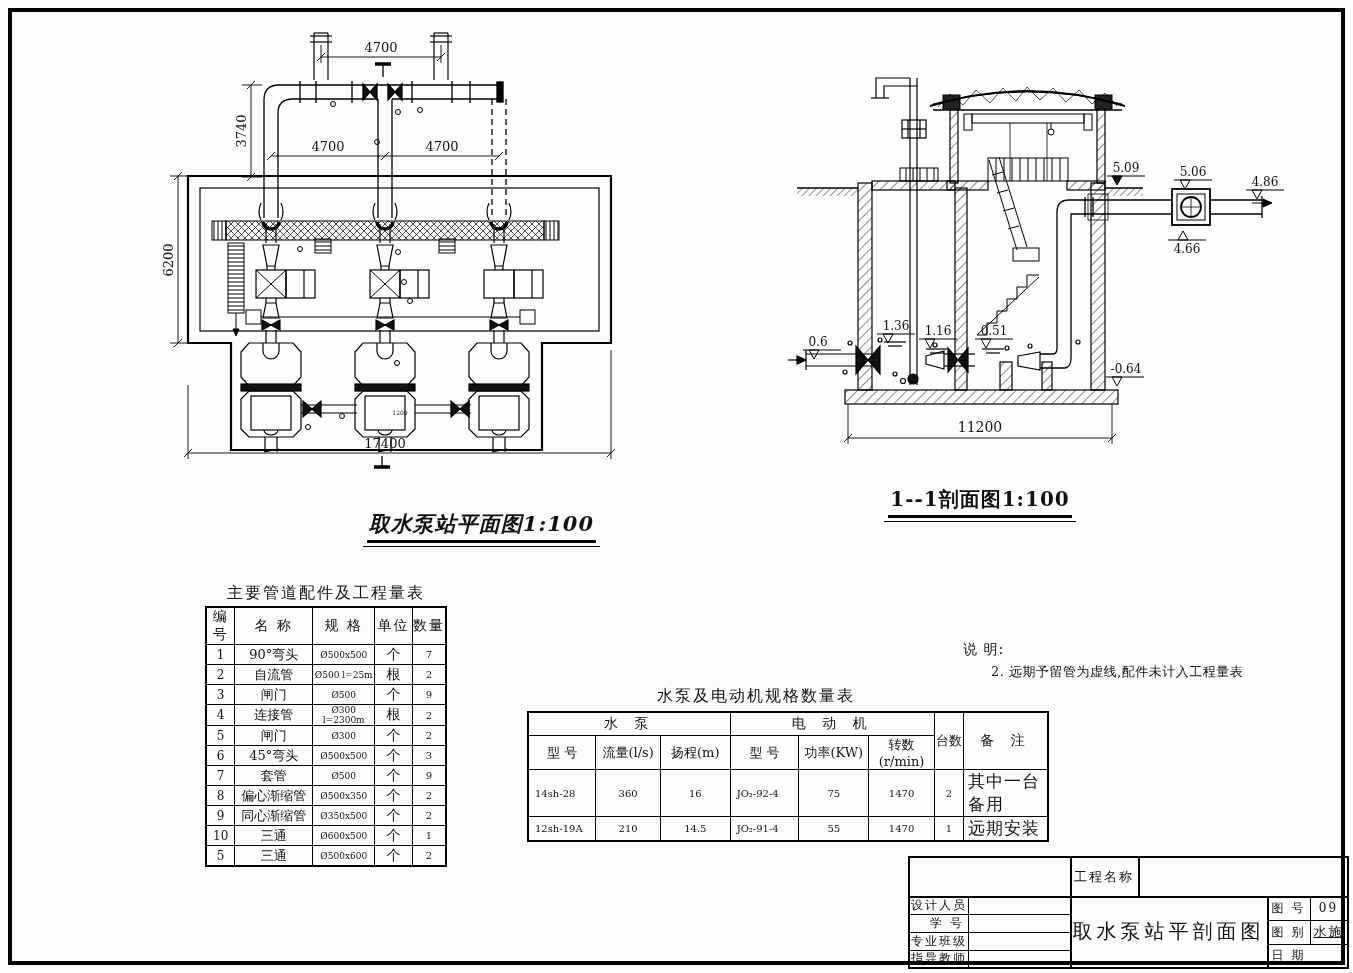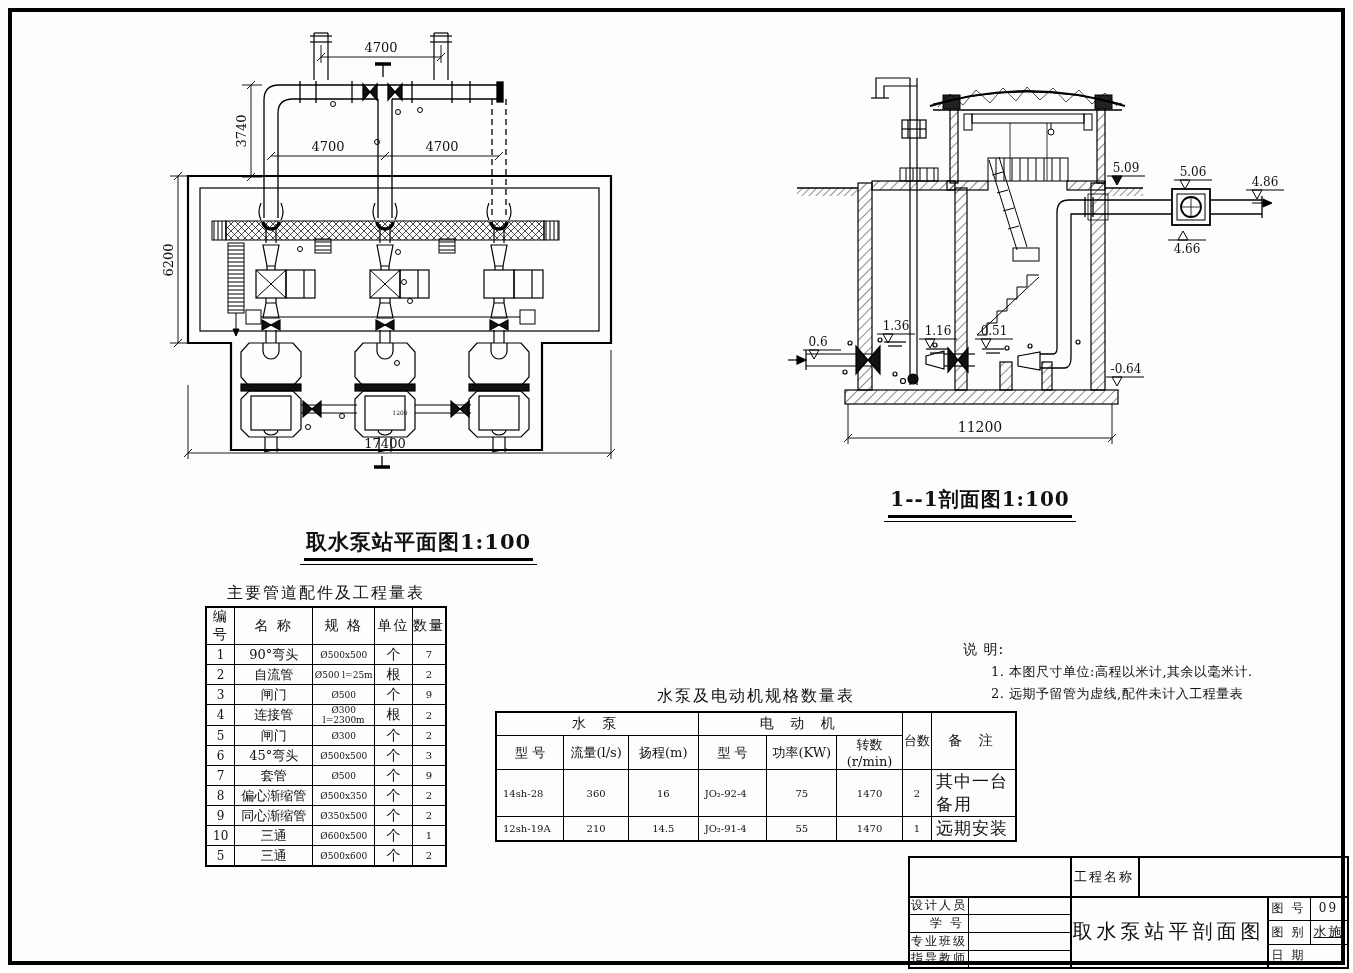--- a/index.html
+++ b/index.html
@@ -22,21 +22,21 @@
   .ftab th,.ftab td{border:1px solid #000;text-align:center;padding:0;}
   .ftab{border:2px solid #000;}
   .ftab th{height:23px;font-size:14px;font-weight:normal;letter-spacing:2px;}
   .ftab td{height:19px;}
   .ftab td.name{font-size:13px;}
   .ftab td.spec{font-size:9px;}
   .ftab td.unit{font-size:14px;}
   .ftab td.qty{font-size:10px;}
   .tbl-title{font-size:16px;letter-spacing:2px;text-align:center;}
   
-  .ptab{font-size:12px;border:2px solid #000;}
+  .ptab{font-size:12px;border:2px solid #000;margin-left:32px;}
   .ptab th,.ptab td{border:1px solid #000;text-align:center;padding:0;font-weight:normal;}
   .ptab .grp{height:22px;font-size:14px;letter-spacing:6px;}
   .ptab .sub{height:27px;font-size:13px;}
   .ptab td{height:20px;font-size:10px;}
   .ptab td.cn{font-size:17px;text-align:left;padding-left:4px;letter-spacing:1px;}
   .ptab td.model{text-align:left;padding-left:6px;}
   
   .notes{font-size:14px;letter-spacing:1px;margin-top:44px;}
   .notes .nline{font-size:13px;margin-left:28px;margin-top:4px;letter-spacing:0.5px;}
   
@@ -406,21 +406,21 @@
     <text x="1187" y="253">4.66</text>
     <text x="896" y="330">1.36</text>
     <text x="938" y="335">1.16</text>
     <text x="994" y="335">0.51</text>
     <text x="818" y="346">0.6</text>
     <text x="1126" y="373">-0.64</text>
     <text x="980" y="432" font-size="14">11200</text>
   </g>
 </svg>
 
-<div class="abs" style="left:300px;top:528px;width:300px;text-align:left;">
+<div class="abs" style="left:300px;top:510px;width:300px;text-align:right;font-style:italic;">
   <span class="dwg-title"><span class="inner">取水泵站平面图1:100</span></span>
 </div>
 <div class="abs" style="left:860px;top:486px;width:240px;text-align:center;">
   <span class="dwg-title" style="font-size:20px;"><span class="inner">1--1剖面图1:100</span></span>
 </div>
 
 <div class="abs tbl-title" style="left:205px;top:583px;width:242px;">主要管道配件及工程量表</div>
 <table class="ftab abs" style="left:205px;top:606px;width:242px;">
   <colgroup>
       <col style="width:29px">
@@ -518,21 +518,20 @@
       <td class="unit">个</td>
       <td class="qty">2</td>
     </tr>
     </tbody>
 </table>
 
 <div class="abs notes" style="left:963px;top:597px;width:340px;">
   <div>说  明:</div>
   <div>
 
-  <div class="nline">1. 本图尺寸单位:高程以米计,其余以毫米计.</div>
       <div class="nline">2. 远期予留管为虚线,配件未计入工程量表</div>
     </div>
 </div>
 
 <div class="abs tbl-title" style="left:495px;top:686px;width:522px;">水泵及电动机规格数量表</div>
 <table class="ptab abs" style="left:495px;top:711px;width:522px;">
   <colgroup>
       <col style="width:68px">
       <col style="width:65px">
       <col style="width:70px">

